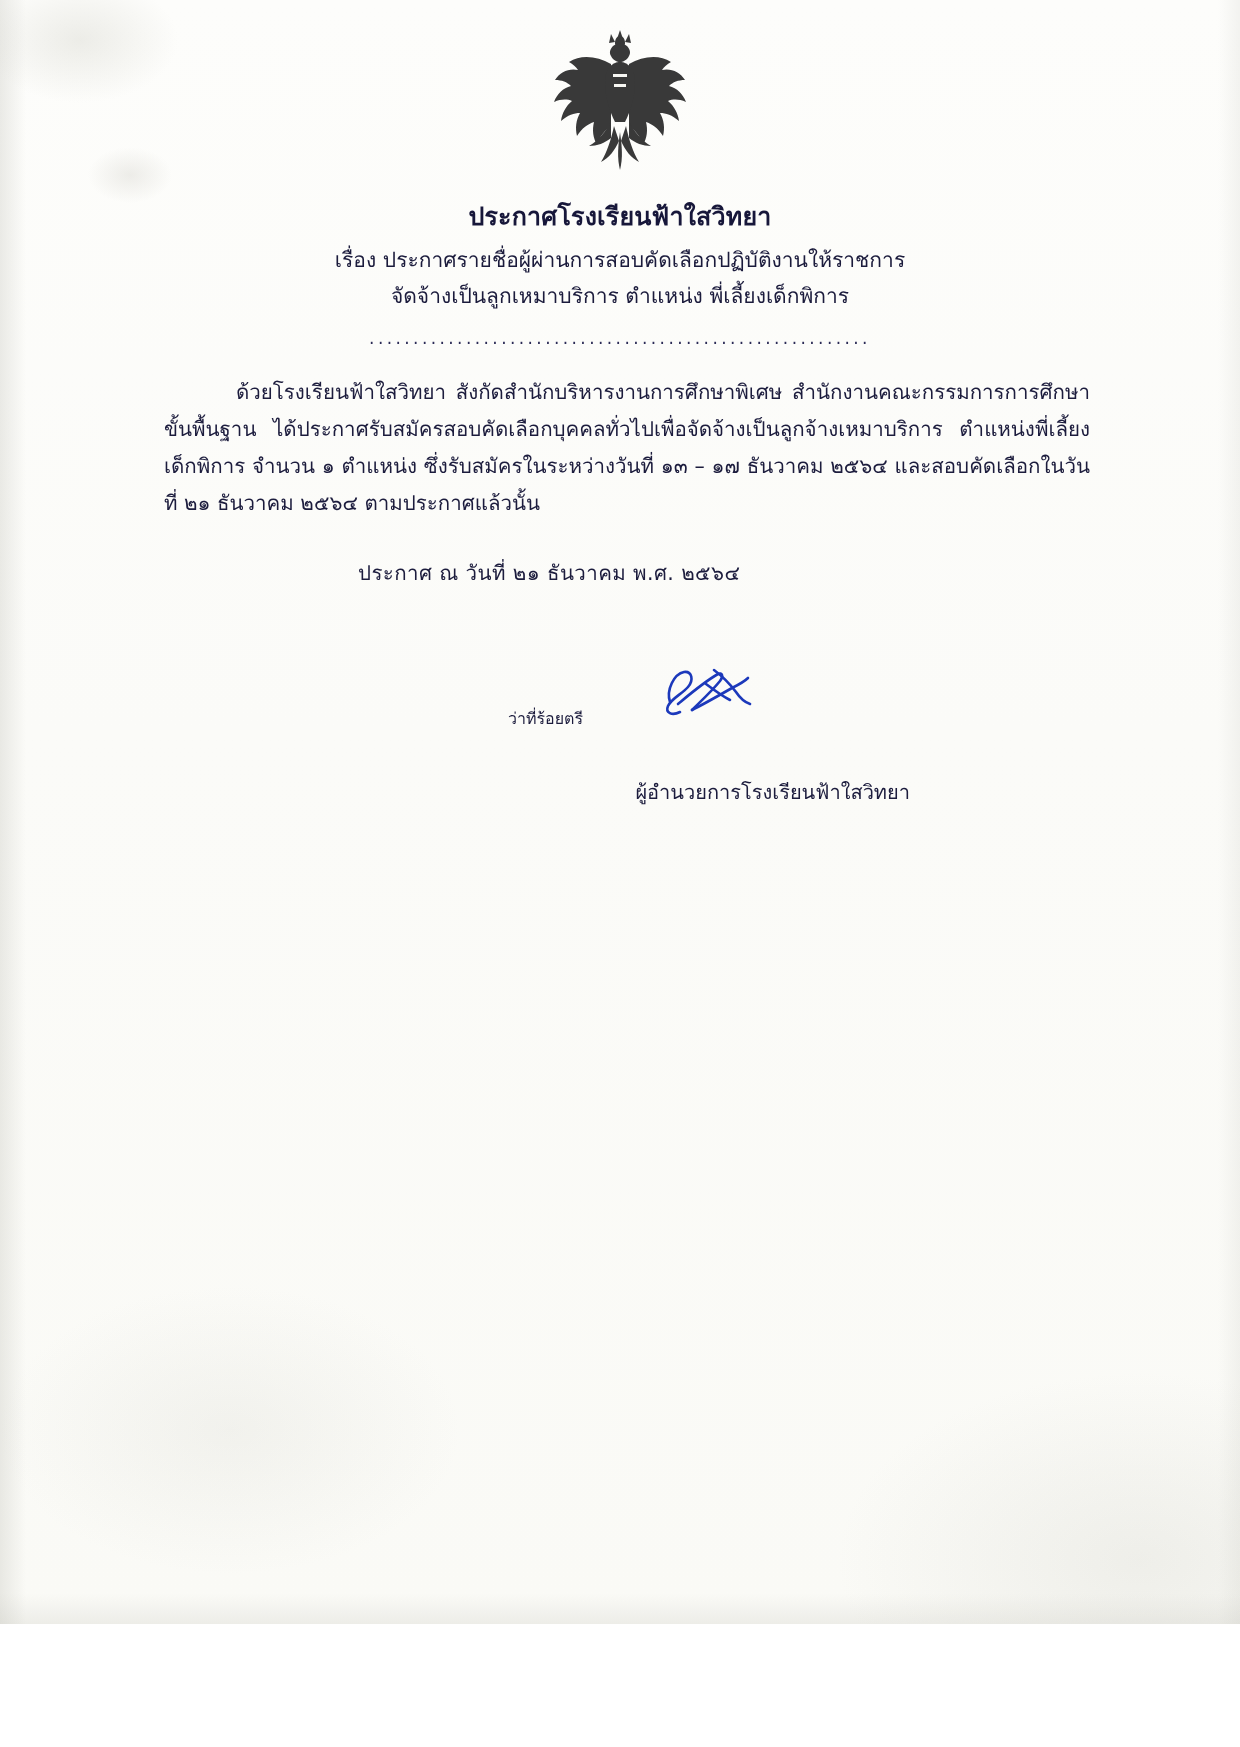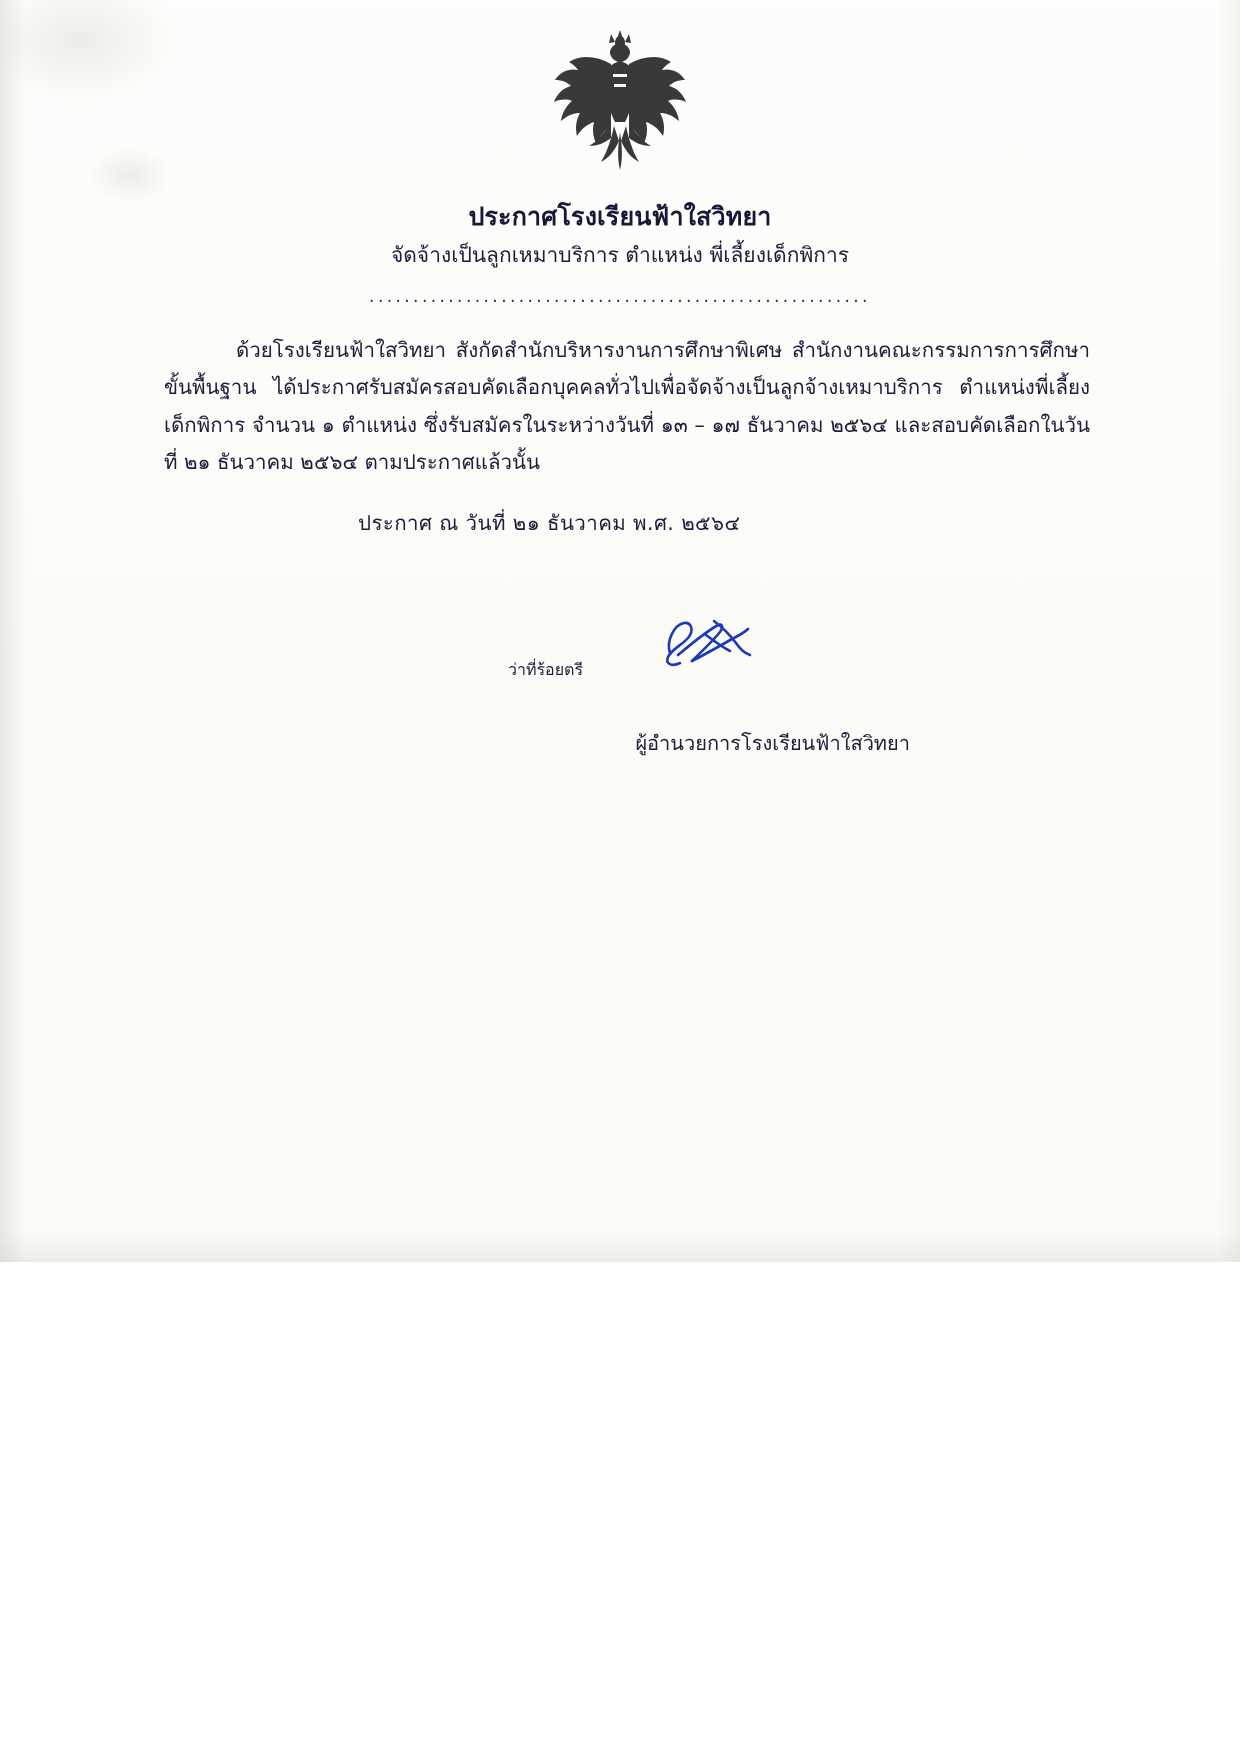--- a/index.html
+++ b/index.html
@@ -12,21 +12,21 @@
     background: #ffffff;
     font-family: "DejaVu Sans", sans-serif;
     color: #1a1a2e;
     overflow: hidden;
   }
 
   
   .page {
     position: relative;
     width: 1240px;
-    height: 1262px;
+    height: 1624px;
     background:
       radial-gradient(ellipse 140px 90px at 80px 40px, rgba(205,205,195,0.35), rgba(255,255,255,0) 70%),
       radial-gradient(ellipse 60px 40px at 130px 175px, rgba(200,198,190,0.30), rgba(255,255,255,0) 70%),
       radial-gradient(ellipse 420px 260px at 1140px 1560px, rgba(208,208,200,0.28), rgba(255,255,255,0) 72%),
       radial-gradient(ellipse 320px 200px at 230px 1430px, rgba(210,210,202,0.22), rgba(255,255,255,0) 72%),
       linear-gradient(180deg, #fdfdfb 0%, #fbfbf8 45%, #fafaf6 100%);
     box-sizing: border-box;
   }
   .page::after {
     
@@ -110,21 +110,21 @@
     margin-top: 24px;
   }
   .para.center-ish {
     text-align: left;
     text-indent: 150px;
     margin-top: 22px;
   }
   .para.date-line {
     text-align: left;
     text-indent: 208px;
-    margin-top: 24px;
+    margin-top: 32px;
     letter-spacing: 0.4px;
   }
 
   
   .sign-block {
     margin-top: 72px;
     position: relative;
     height: 180px;
   }
   .sign-rank {
@@ -200,20 +200,21 @@
 
           <path d="M69 98 C66 112 62 124 56 134 C64 130 70 122 74 113 Z"></path>
           <path d="M81 98 C84 112 88 124 94 134 C86 130 80 122 76 113 Z"></path>
           <path d="M75 104 C73 118 72 130 75 142 C78 130 77 118 75 104 Z"></path>
         </g>
       </svg>
     </div>
 
     <div class="head-block">
       <div class="title-main">ประกาศโรงเรียนฟ้าใสวิทยา</div>
+      <div class="title-sub">เรื่อง  ประกาศรายชื่อผู้ผ่านการสอบคัดเลือกปฏิบัติงานให้ราชการ</div>
       <div class="title-sub2">จัดจ้างเป็นลูกเหมาบริการ ตำแหน่ง พี่เลี้ยงเด็กพิการ</div>
     </div>
 
     <div class="divider-dots">.........................................................</div>
 
     <p class="para indent">ด้วยโรงเรียนฟ้าใสวิทยา สังกัดสำนักบริหารงานการศึกษาพิเศษ สำนักงานคณะกรรมการการศึกษาขั้นพื้นฐาน ได้ประกาศรับสมัครสอบคัดเลือกบุคคลทั่วไปเพื่อจัดจ้างเป็นลูกจ้างเหมาบริการ ตำแหน่งพี่เลี้ยงเด็กพิการ จำนวน ๑ ตำแหน่ง ซึ่งรับสมัครในระหว่างวันที่ ๑๓ – ๑๗  ธันวาคม ๒๕๖๔ และสอบคัดเลือกในวันที่ ๒๑ ธันวาคม ๒๕๖๔ ตามประกาศแล้วนั้น</p>
     <p class="para date-line">ประกาศ ณ วันที่ ๒๑  ธันวาคม  พ.ศ. ๒๕๖๔</p>
 
     <div class="sign-block">
       <div class="sign-rank">ว่าที่ร้อยตรี</div>

